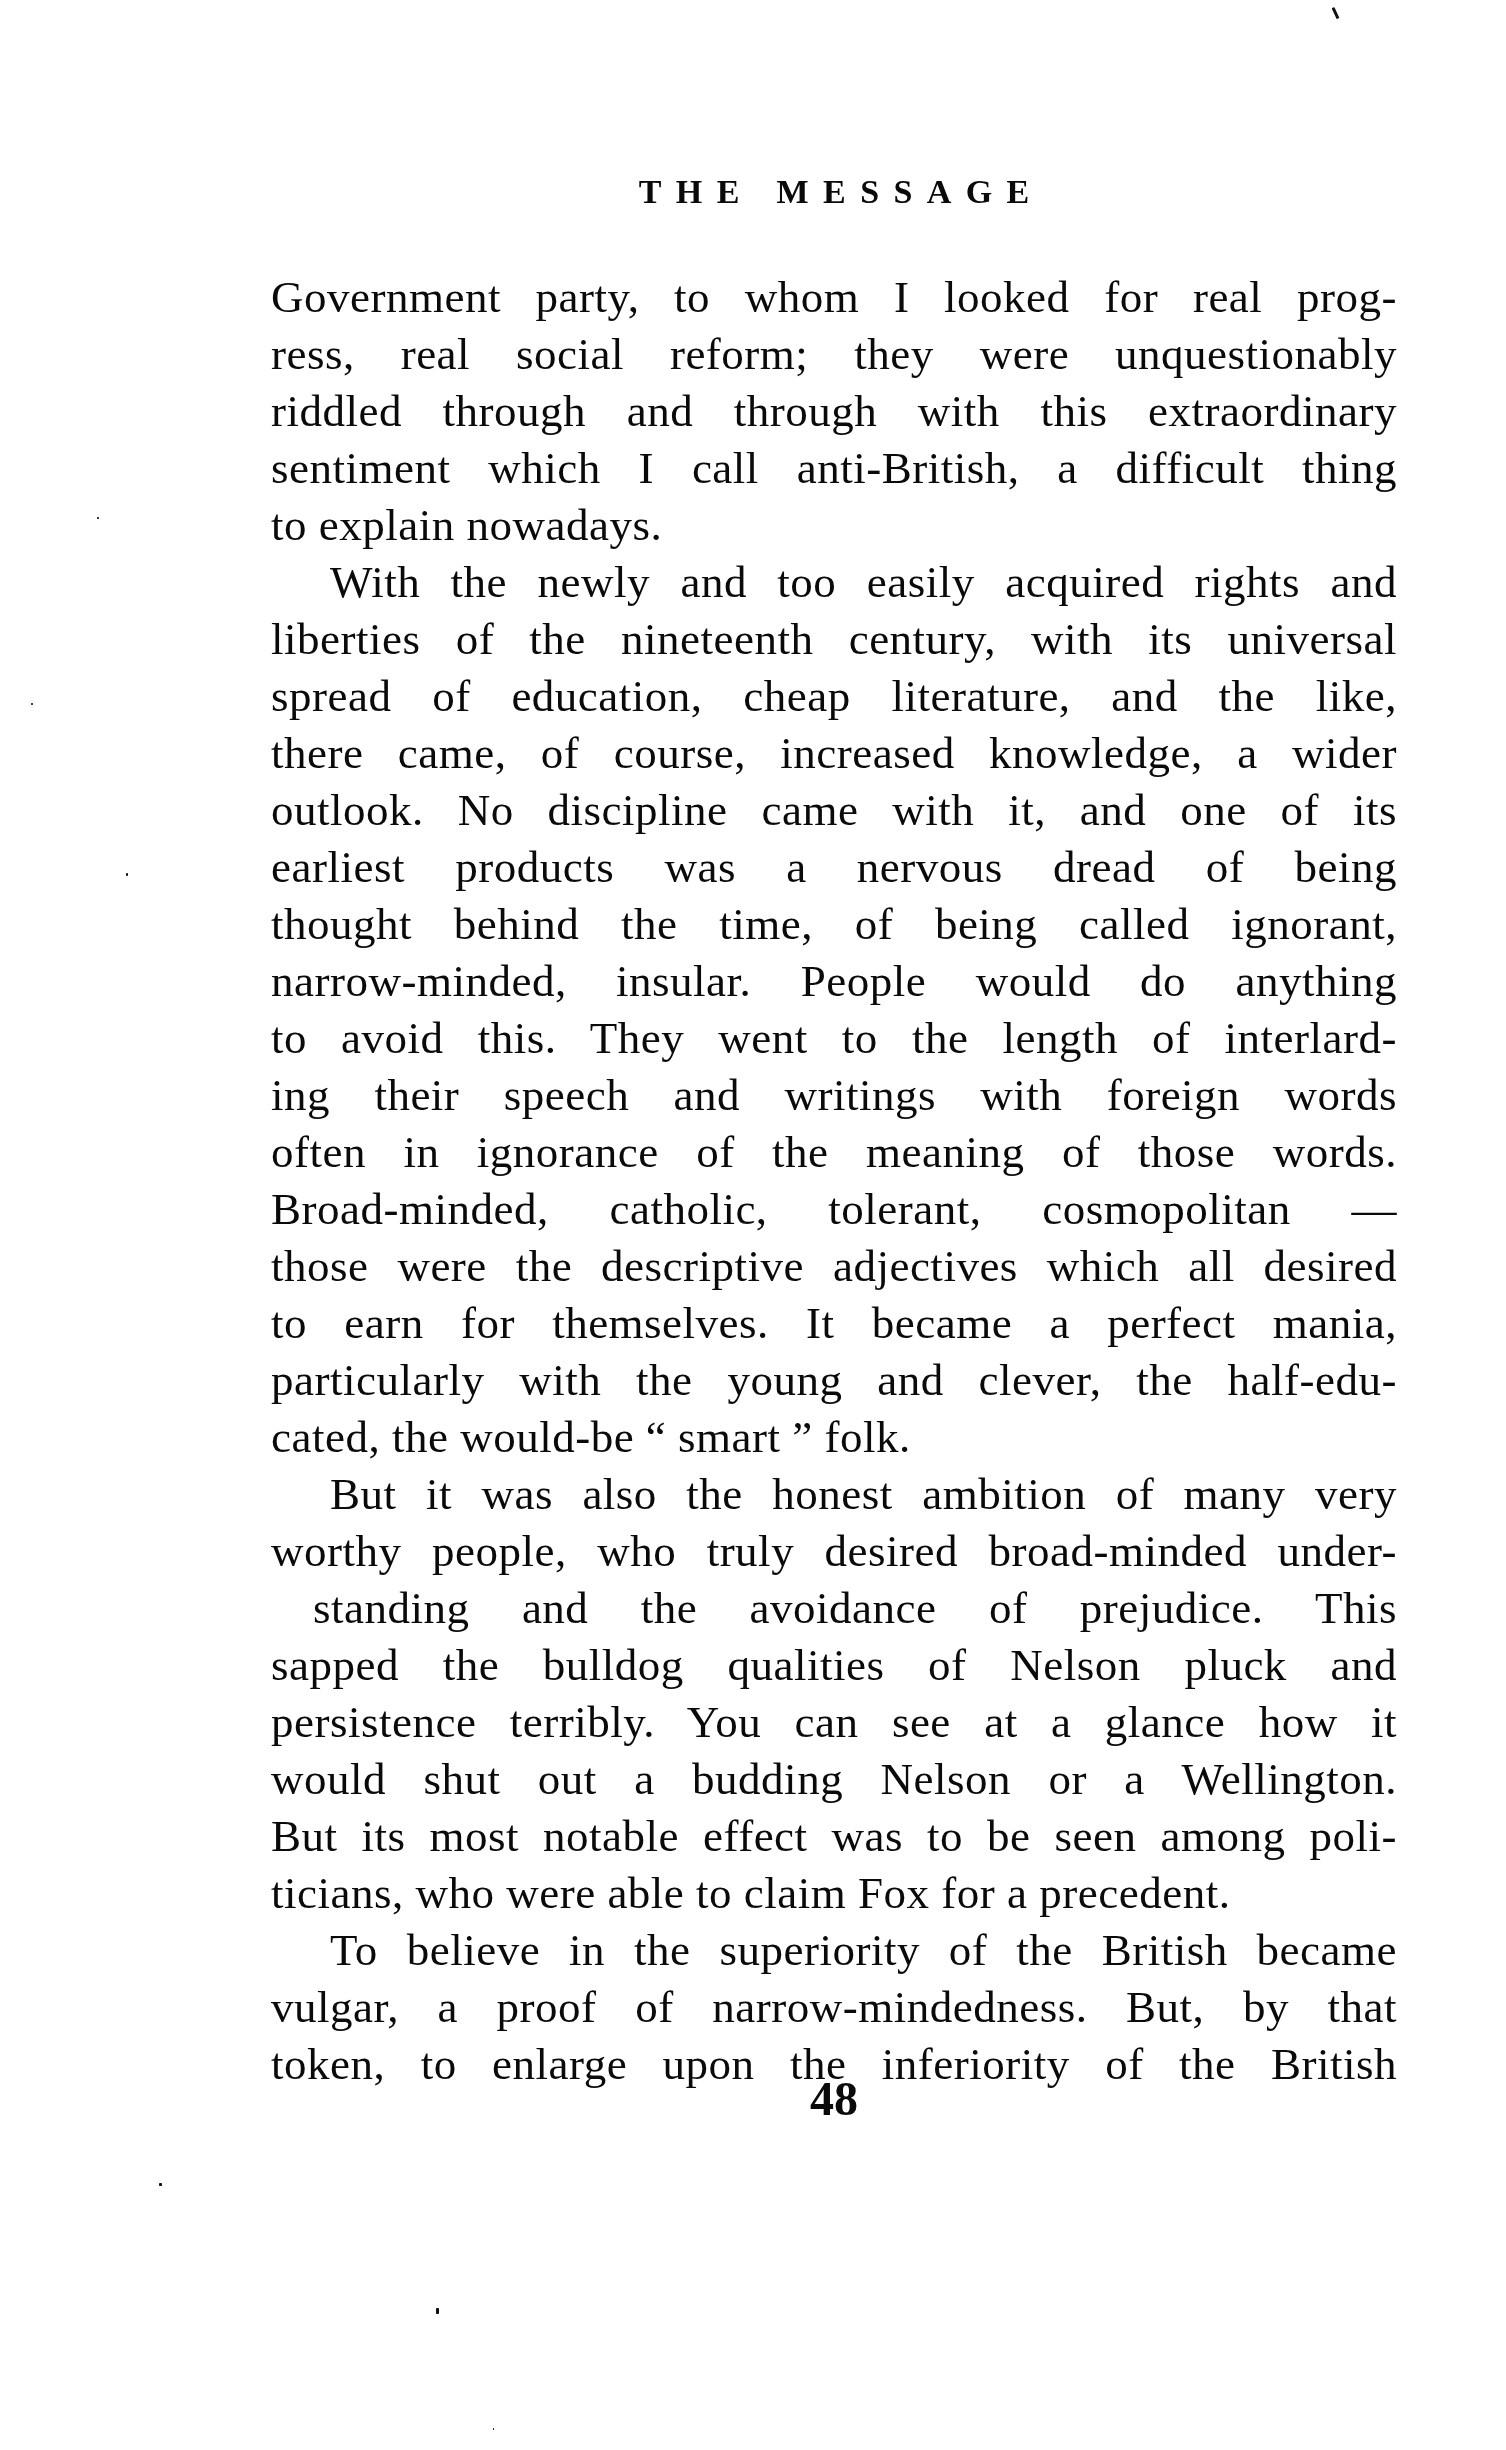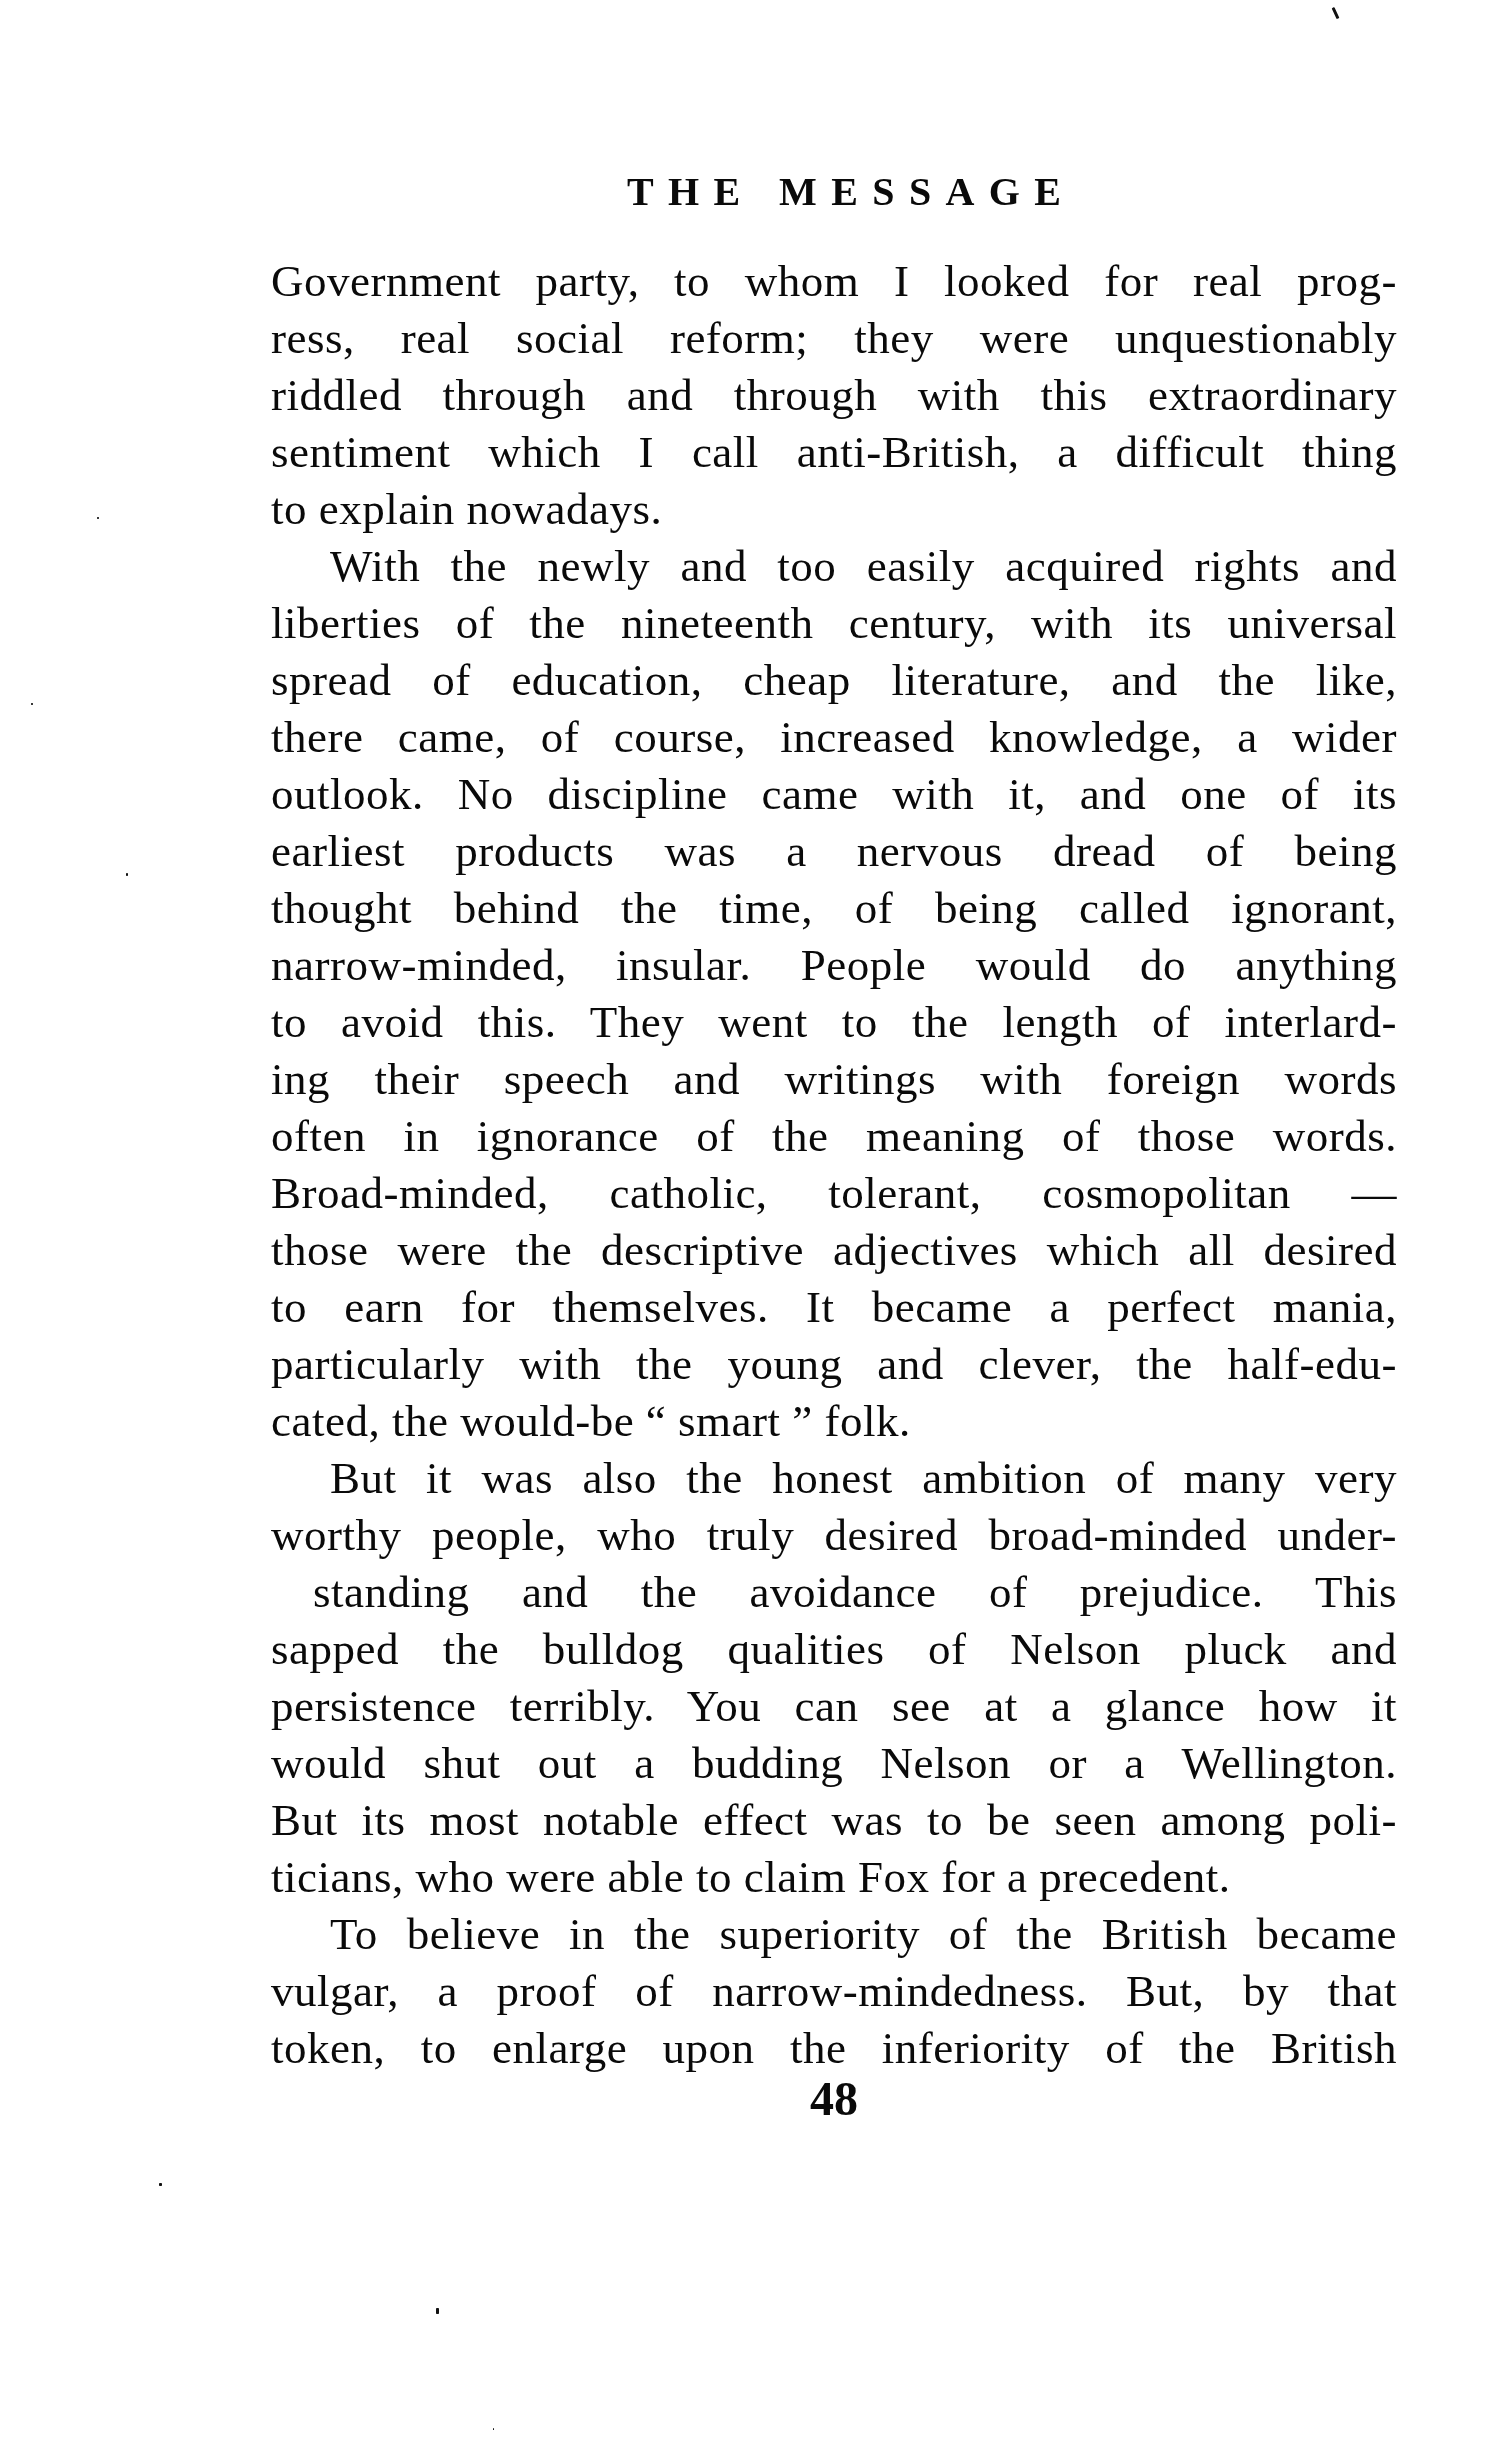--- a/index.html
+++ b/index.html
@@ -16,26 +16,26 @@
       font-family: "Liberation Serif", "DejaVu Serif", serif;
     }
     .page {
       position: absolute;
       left: 0; top: 0;
       width: 1507px;
       height: 2450px;
     }
     .running-head {
       position: absolute;
-      left: 281px;
+      left: 271px;
       width: 1126px;
       top: 166px;
       height: 51px;
       text-align: center;
-      font-size: 40px;
+      font-size: 34px;
       line-height: 51px;
       font-weight: bold;
       letter-spacing: 14.4px;
       padding-left: 14.4px;
       box-sizing: border-box;
     }
     .text-column {
       position: absolute;
       left: 271px;
       top: 253px;
@@ -78,21 +78,21 @@
   </style>
 </head>
 <body>
 
 <div class="page">
 
   <div class="running-head">THE MESSAGE</div>
 
   <div class="text-column" id="text-column">
       <div>
-        <span class="line" style="display: block;">Government party, to whom I looked for real prog-</span>
+        <span class="line" style="display: block; margin-top: 16px;">Government party, to whom I looked for real prog-</span>
         <span class="line" style="display: block;">ress, real social reform; they were unquestionably</span>
         <span class="line" style="display: block;">riddled through and through with this extraordinary</span>
         <span class="line" style="display: block;">sentiment which I call anti-British, a difficult thing</span>
         <span class="line last" style="display: block;">to explain nowadays.</span>
       </div>
       <div>
         <span class="line indent" style="display: block;">With the newly and too easily acquired rights and</span>
         <span class="line" style="display: block;">liberties of the nineteenth century, with its universal</span>
         <span class="line" style="display: block;">spread of education, cheap literature, and the like,</span>
         <span class="line" style="display: block;">there came, of course, increased knowledge, a wider</span>

